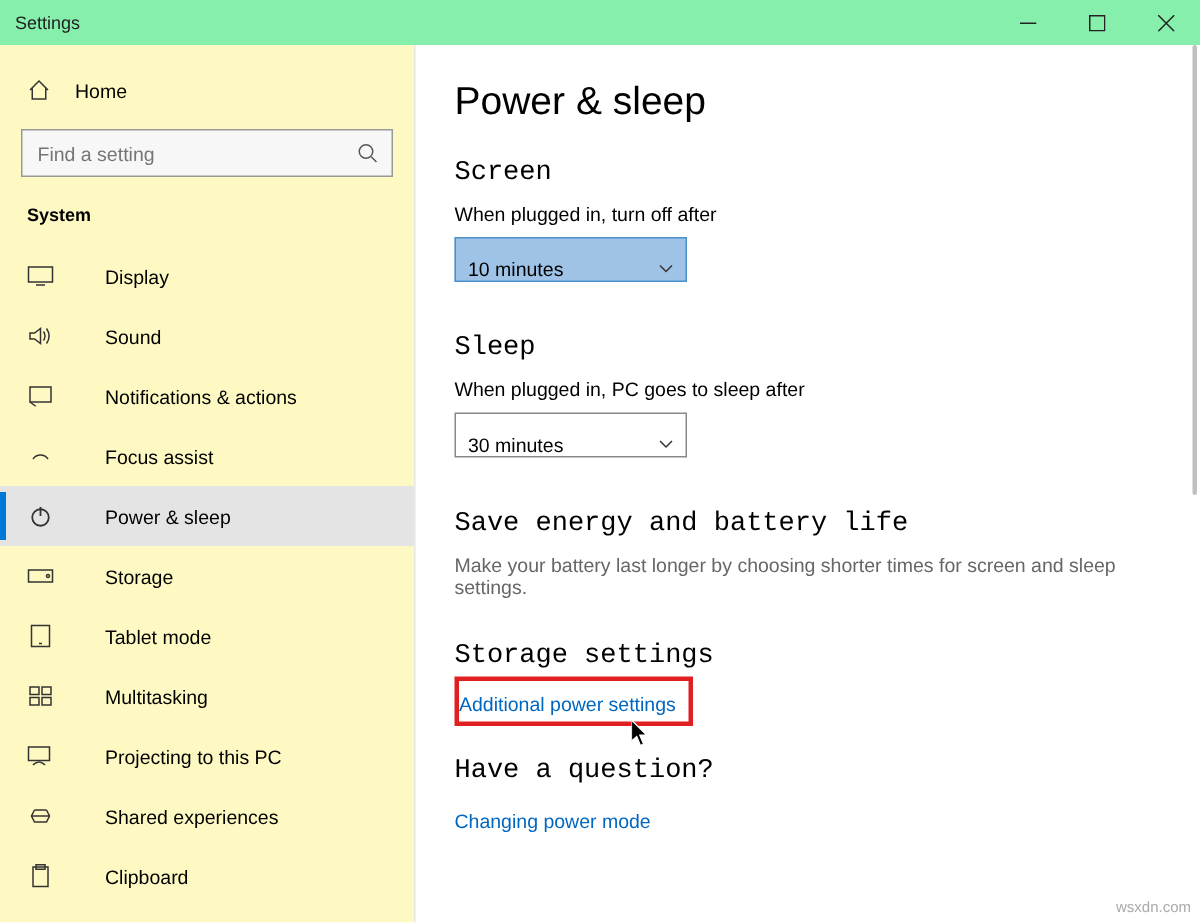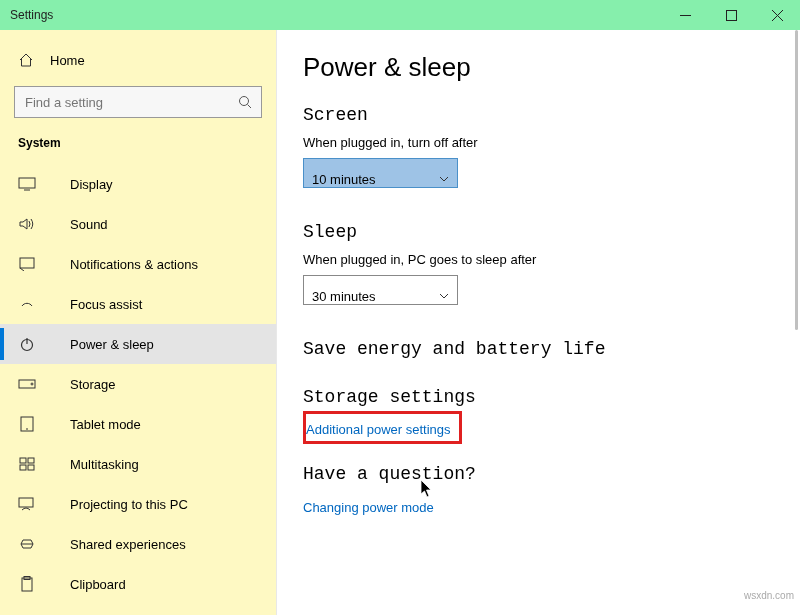--- a/index.html
+++ b/index.html
@@ -165,21 +165,21 @@
     .cursor {
       position: absolute;
       left: 421px;
       top: 480px;
       width: 12px; height: 18px;
       pointer-events: none;
     }
     .watermark {
       position: absolute;
       right: 6px;
-      bottom: 14px;
+      bottom: 4px;
       font-size: 10px;
       color: #aaa;
     }
     .scrollbar-track {
       position: absolute;
       right: 0;
       top: 30px;
       bottom: 0;
       width: 14px;
       background: transparent;
@@ -366,20 +366,21 @@
         <div class="select">
           <span>30 minutes</span>
           <span><svg class="chev" viewBox="0 0 10 10" fill="none" stroke="#333" stroke-width="1">
                 <path d="M1 3 L5 7 L9 3"></path>
               </svg></span>
         </div>
       </div>
 
       <div class="block">
         <div class="h2">Save energy and battery life</div>
+        <div class="desc">Make your battery last longer by choosing shorter times for screen and sleep settings.</div>
       </div>
 
       <div class="block" style="margin-bottom:20px">
         <div class="h2 related-heading">Storage settings</div>
         <div class="related-box">
           <a class="link">Additional power settings</a>
         </div>
       </div>
 
       <div class="block">

